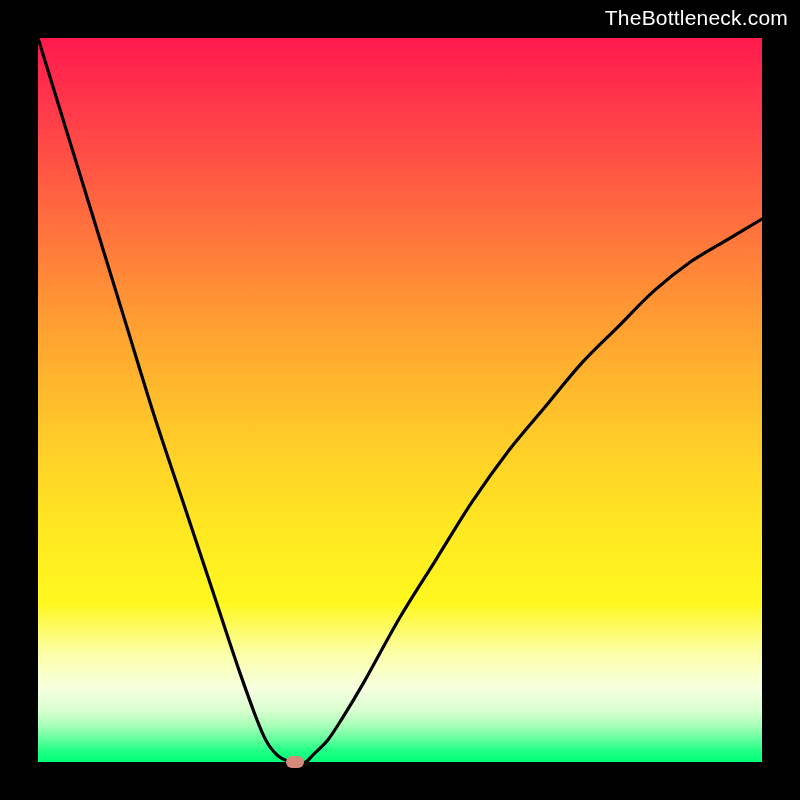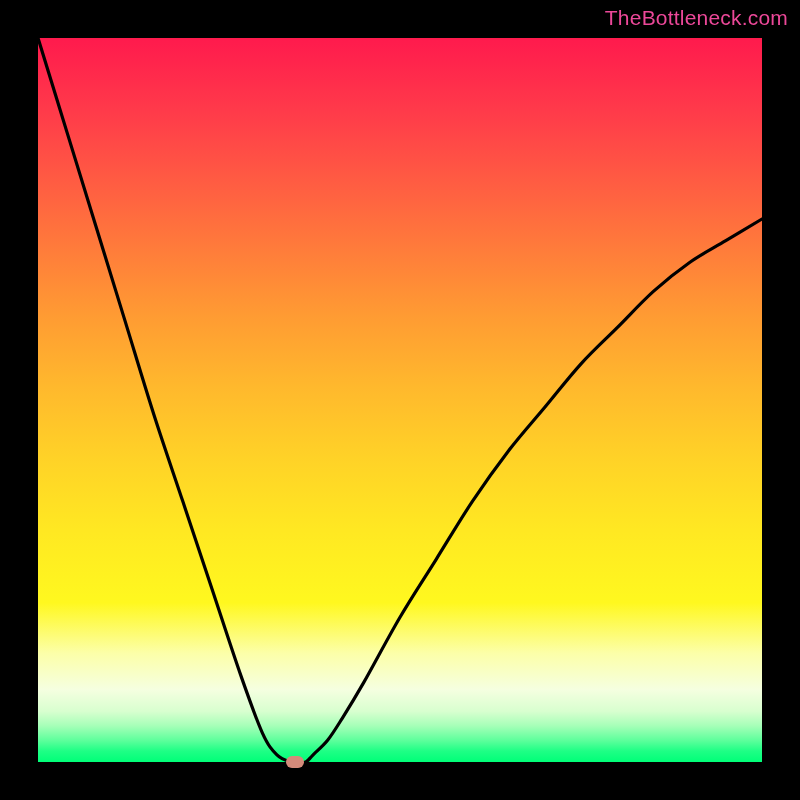--- a/index.html
+++ b/index.html
@@ -58,21 +58,21 @@
     background: #d48a7a;
     border-radius: 6px;
     transform: translate(-50%, -50%);
   }
   .watermark {
     position: absolute;
     top: 6px;
     right: 12px;
     font-family: Arial, Helvetica, sans-serif;
     font-size: 21px;
-    color: #ec4899;
+    color: #ffffff;
     letter-spacing: 0.2px;
   }
 </style>
 </head>
 <body>
 
 <div class="frame">
 
   <div class="plot-area">
 

